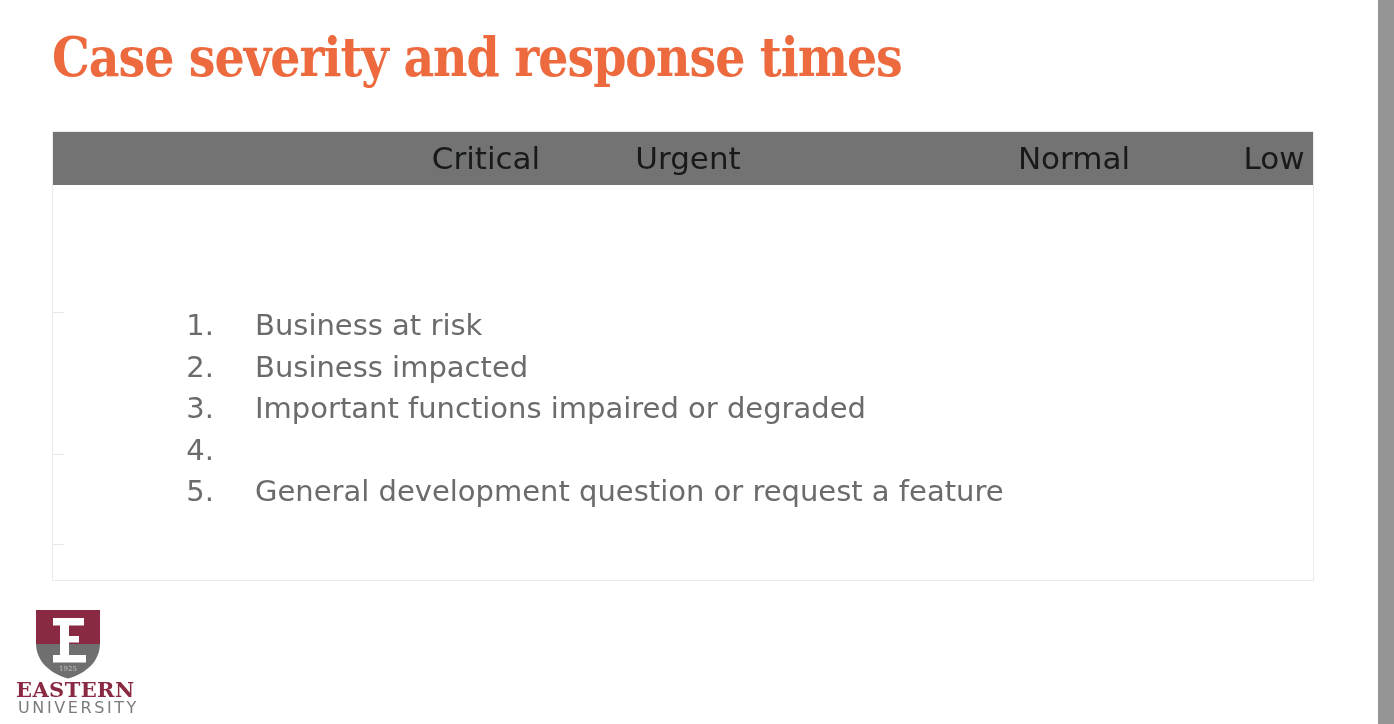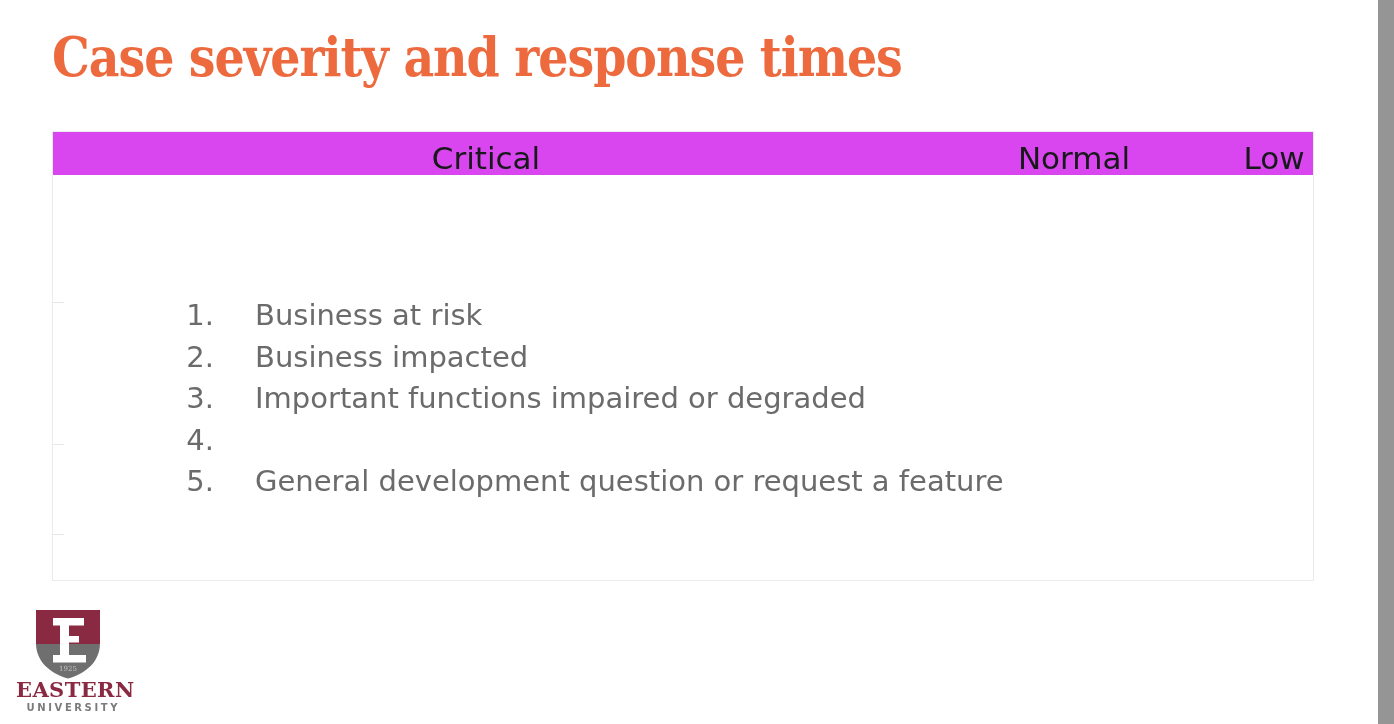--- a/index.html
+++ b/index.html
@@ -60,22 +60,22 @@
     top: 131px;
     width: 1262px;
     height: 450px;
     background: #ffffff;
     border: 1px solid #e9ecec;
     box-sizing: border-box;
   }
 
   #table-head {
     position: relative;
-    height: 43px;
-    background: #d946ef;
+    height: 53px;
+    background: #737373;
     box-sizing: border-box;
     padding-left: 8px;
   }
 
   .col-head {
     position: absolute;
     top: 0;
     height: 53px;
     line-height: 53px;
     font-family: "DejaVu Sans", sans-serif;
@@ -153,39 +153,40 @@
   #logo-eastern {
     font-family: "DejaVu Serif", "Liberation Serif", serif;
     font-weight: 700;
     font-size: 21px;
     line-height: 22px;
     color: #8A2942;
     letter-spacing: 0.4px;
   }
   #logo-university {
     font-family: "DejaVu Sans", sans-serif;
-    font-weight: 700;
-    font-size: 10px;
+    font-weight: 400;
+    font-size: 16px;
     line-height: 13px;
     color: #7b7b7b;
     letter-spacing: 2.6px;
     margin-left: 2px;
   }
 </style>
 </head>
 <body>
 
 <div id="slide">
 
   <div id="title">Case severity and response times</div>
 
   <div id="severity-table">
 
     <div id="table-head">
       <div class="col-head c0">Critical</div>
+      <div class="col-head c1">Urgent</div>
       <div class="col-head c4">Low</div>
       <div class="col-head c3">Normal</div>
     </div>
 
     <div id="table-body">
       <div class="row-sep" style="top:127px"></div>
       <div class="row-sep" style="top:269px"></div>
       <div class="row-sep" style="top:359px"></div>
 
       <div id="severity-list">

